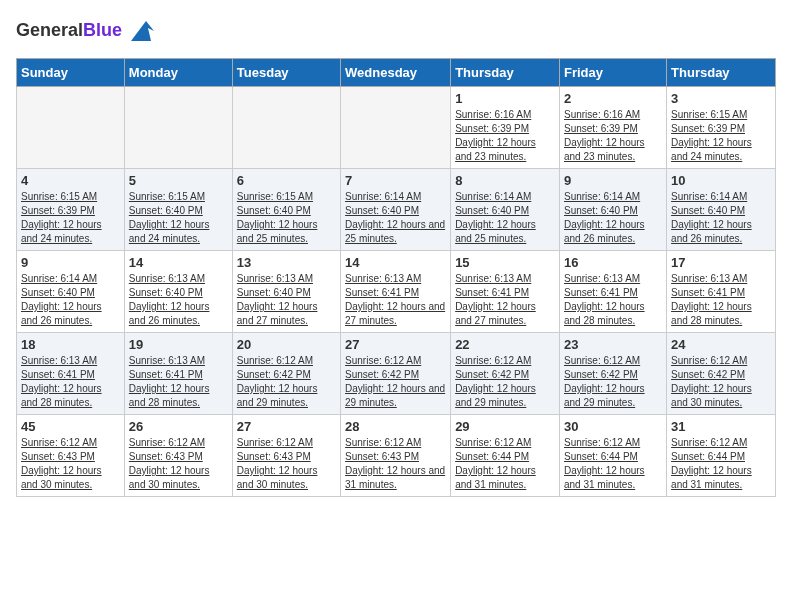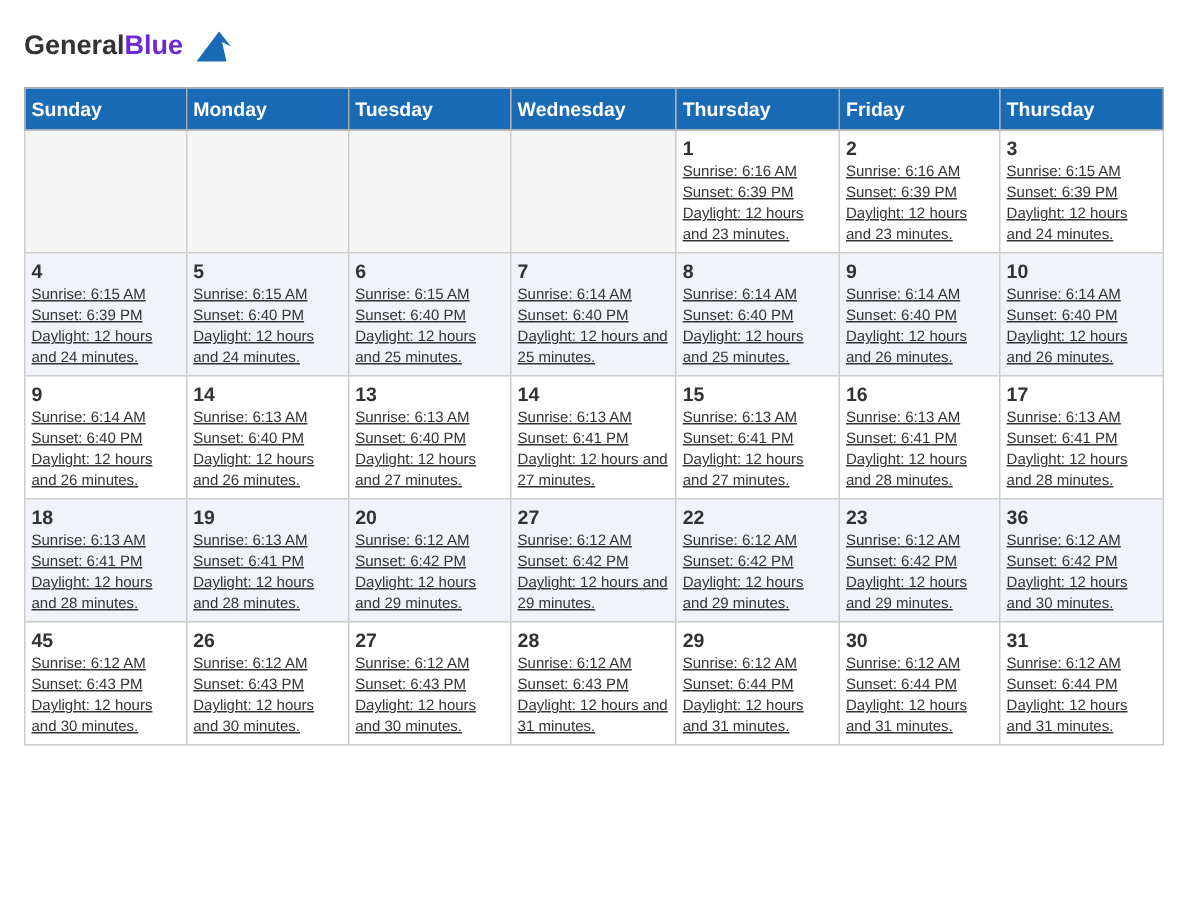--- a/index.html
+++ b/index.html
@@ -271,21 +271,21 @@
 Sunset: 6:42 PM
 Daylight: 12 hours and 29 minutes.</div>
           </td>
           <td>
             <div class="day-number">23</div>
             <div class="day-info" style="white-space: pre-line;">Sunrise: 6:12 AM
 Sunset: 6:42 PM
 Daylight: 12 hours and 29 minutes.</div>
           </td>
           <td>
-            <div class="day-number">36</div>
+            <div class="day-number">24</div>
             <div class="day-info" style="white-space: pre-line;">Sunrise: 6:12 AM
 Sunset: 6:42 PM
 Daylight: 12 hours and 30 minutes.</div>
           </td>
         </tr>
         <tr>
           <td>
             <div class="day-number">45</div>
             <div class="day-info" style="white-space: pre-line;">Sunrise: 6:12 AM
 Sunset: 6:43 PM

